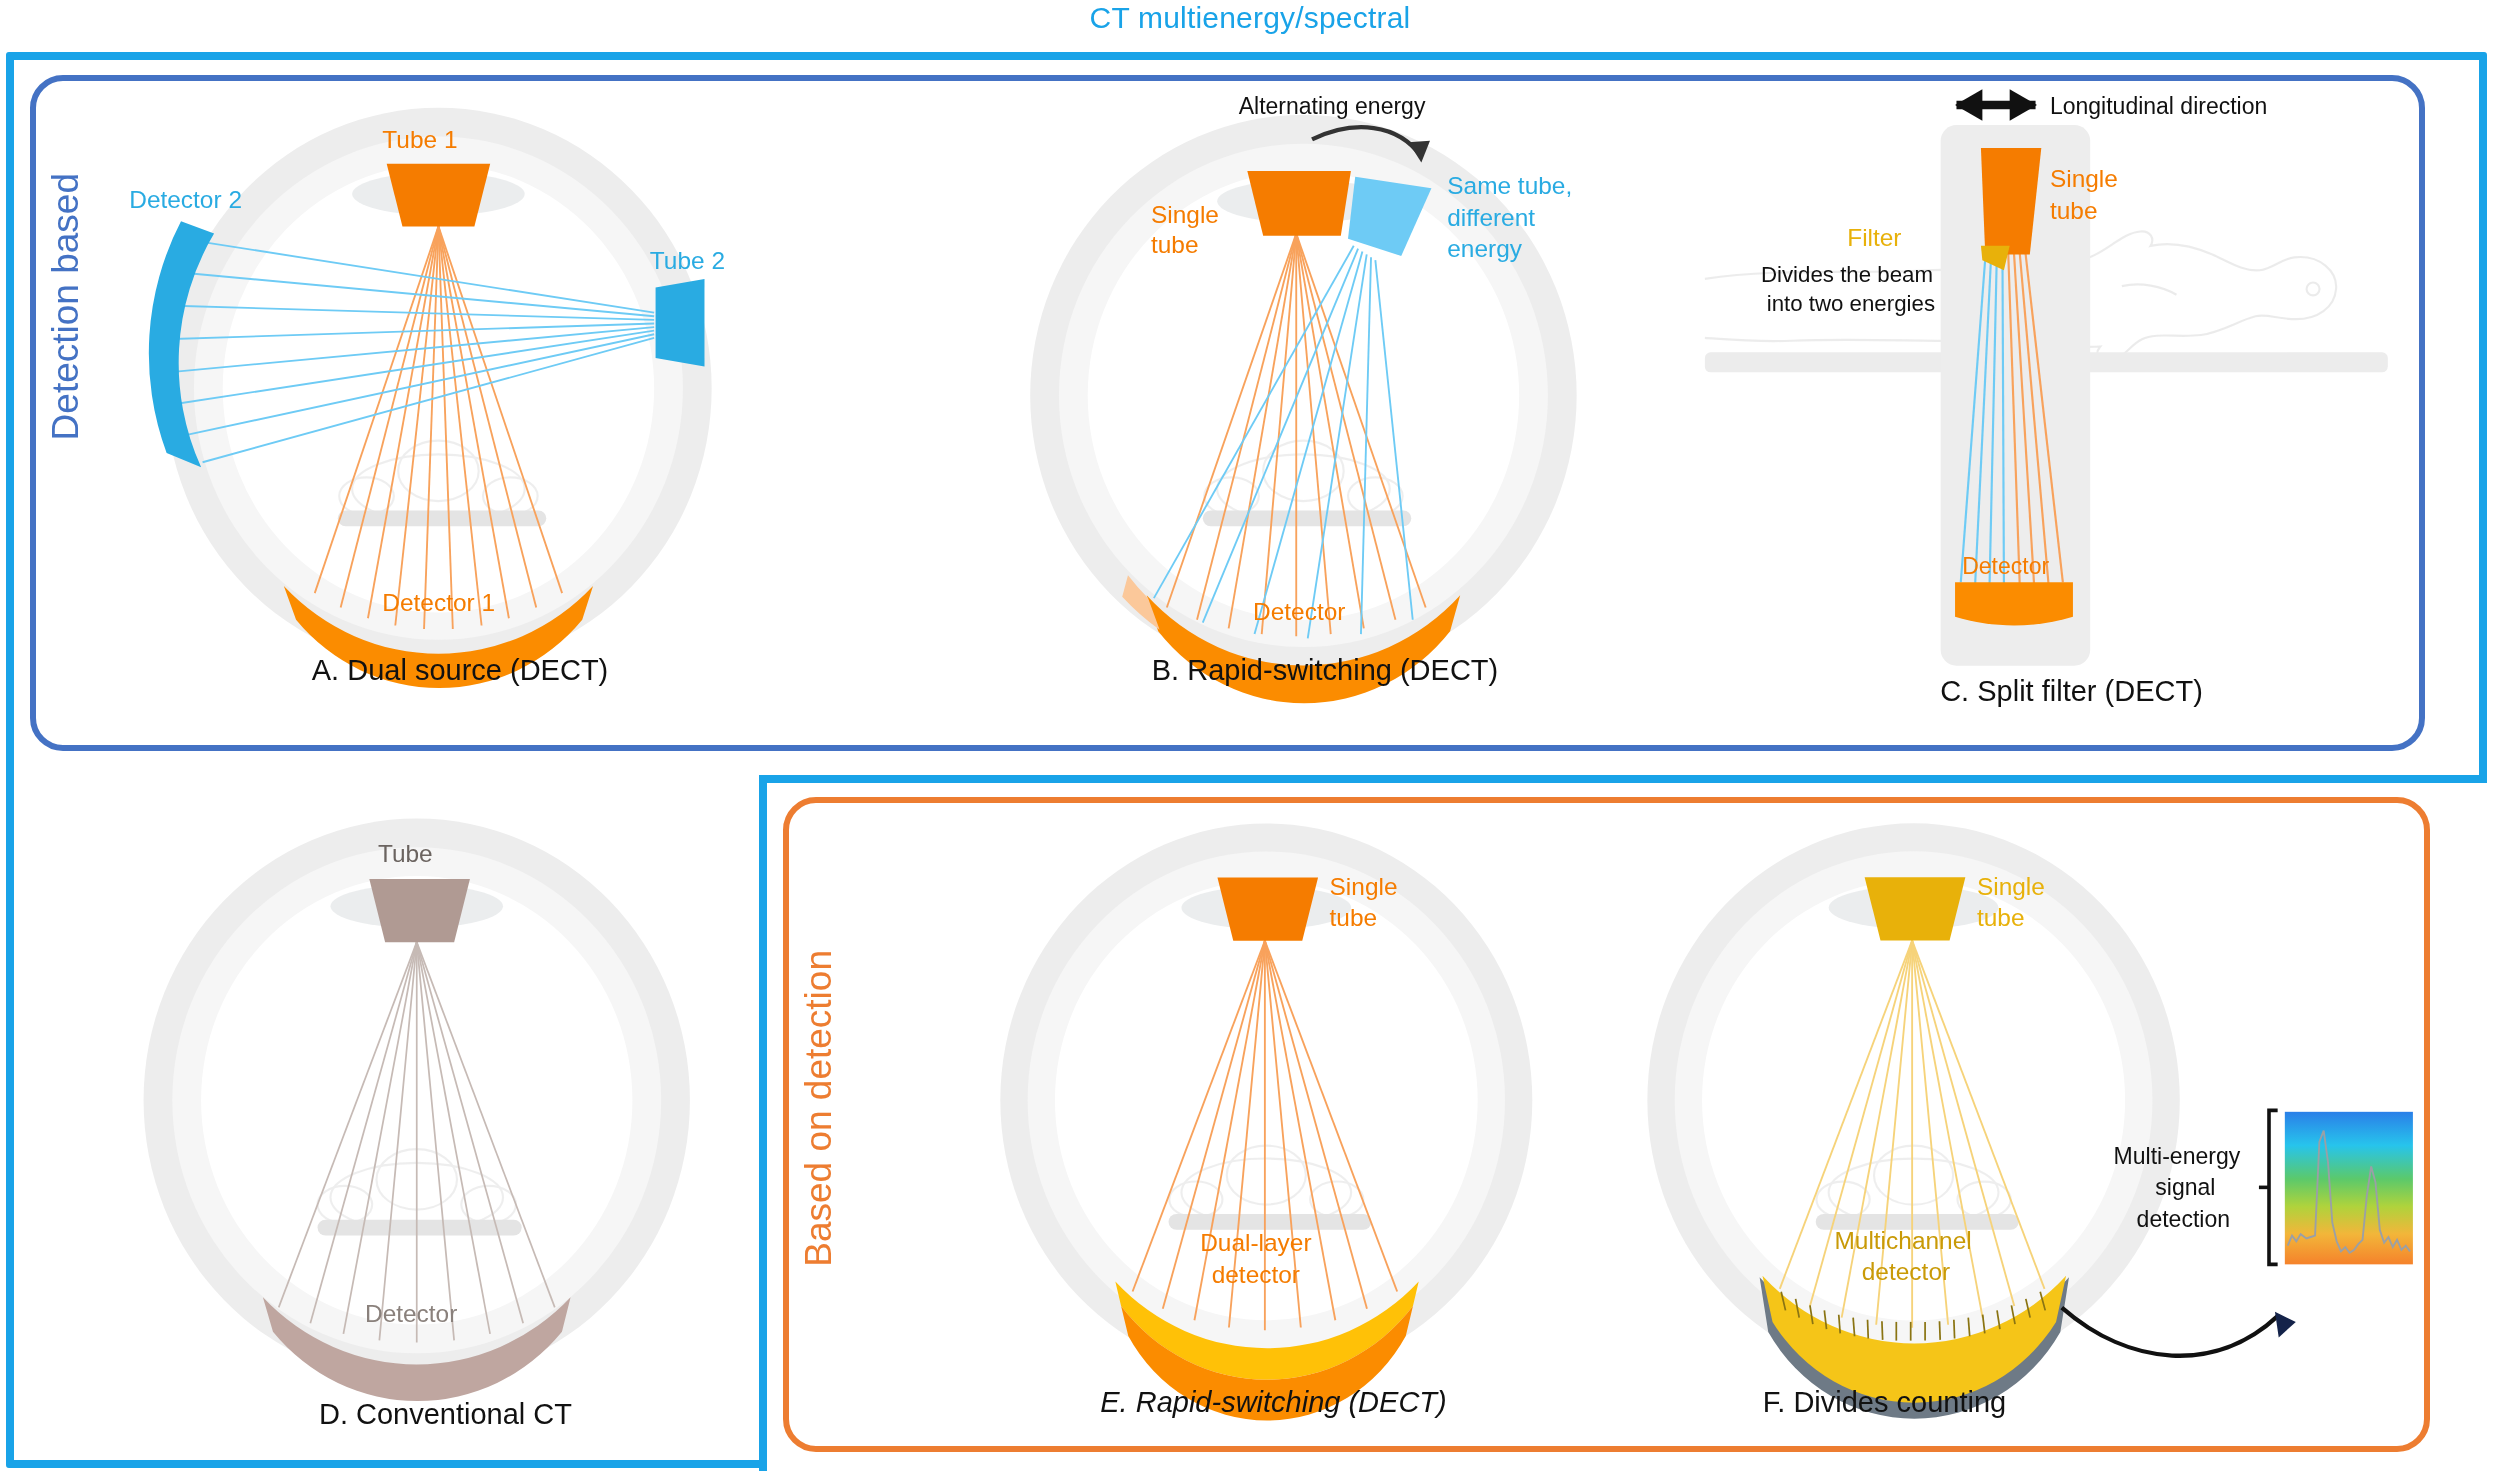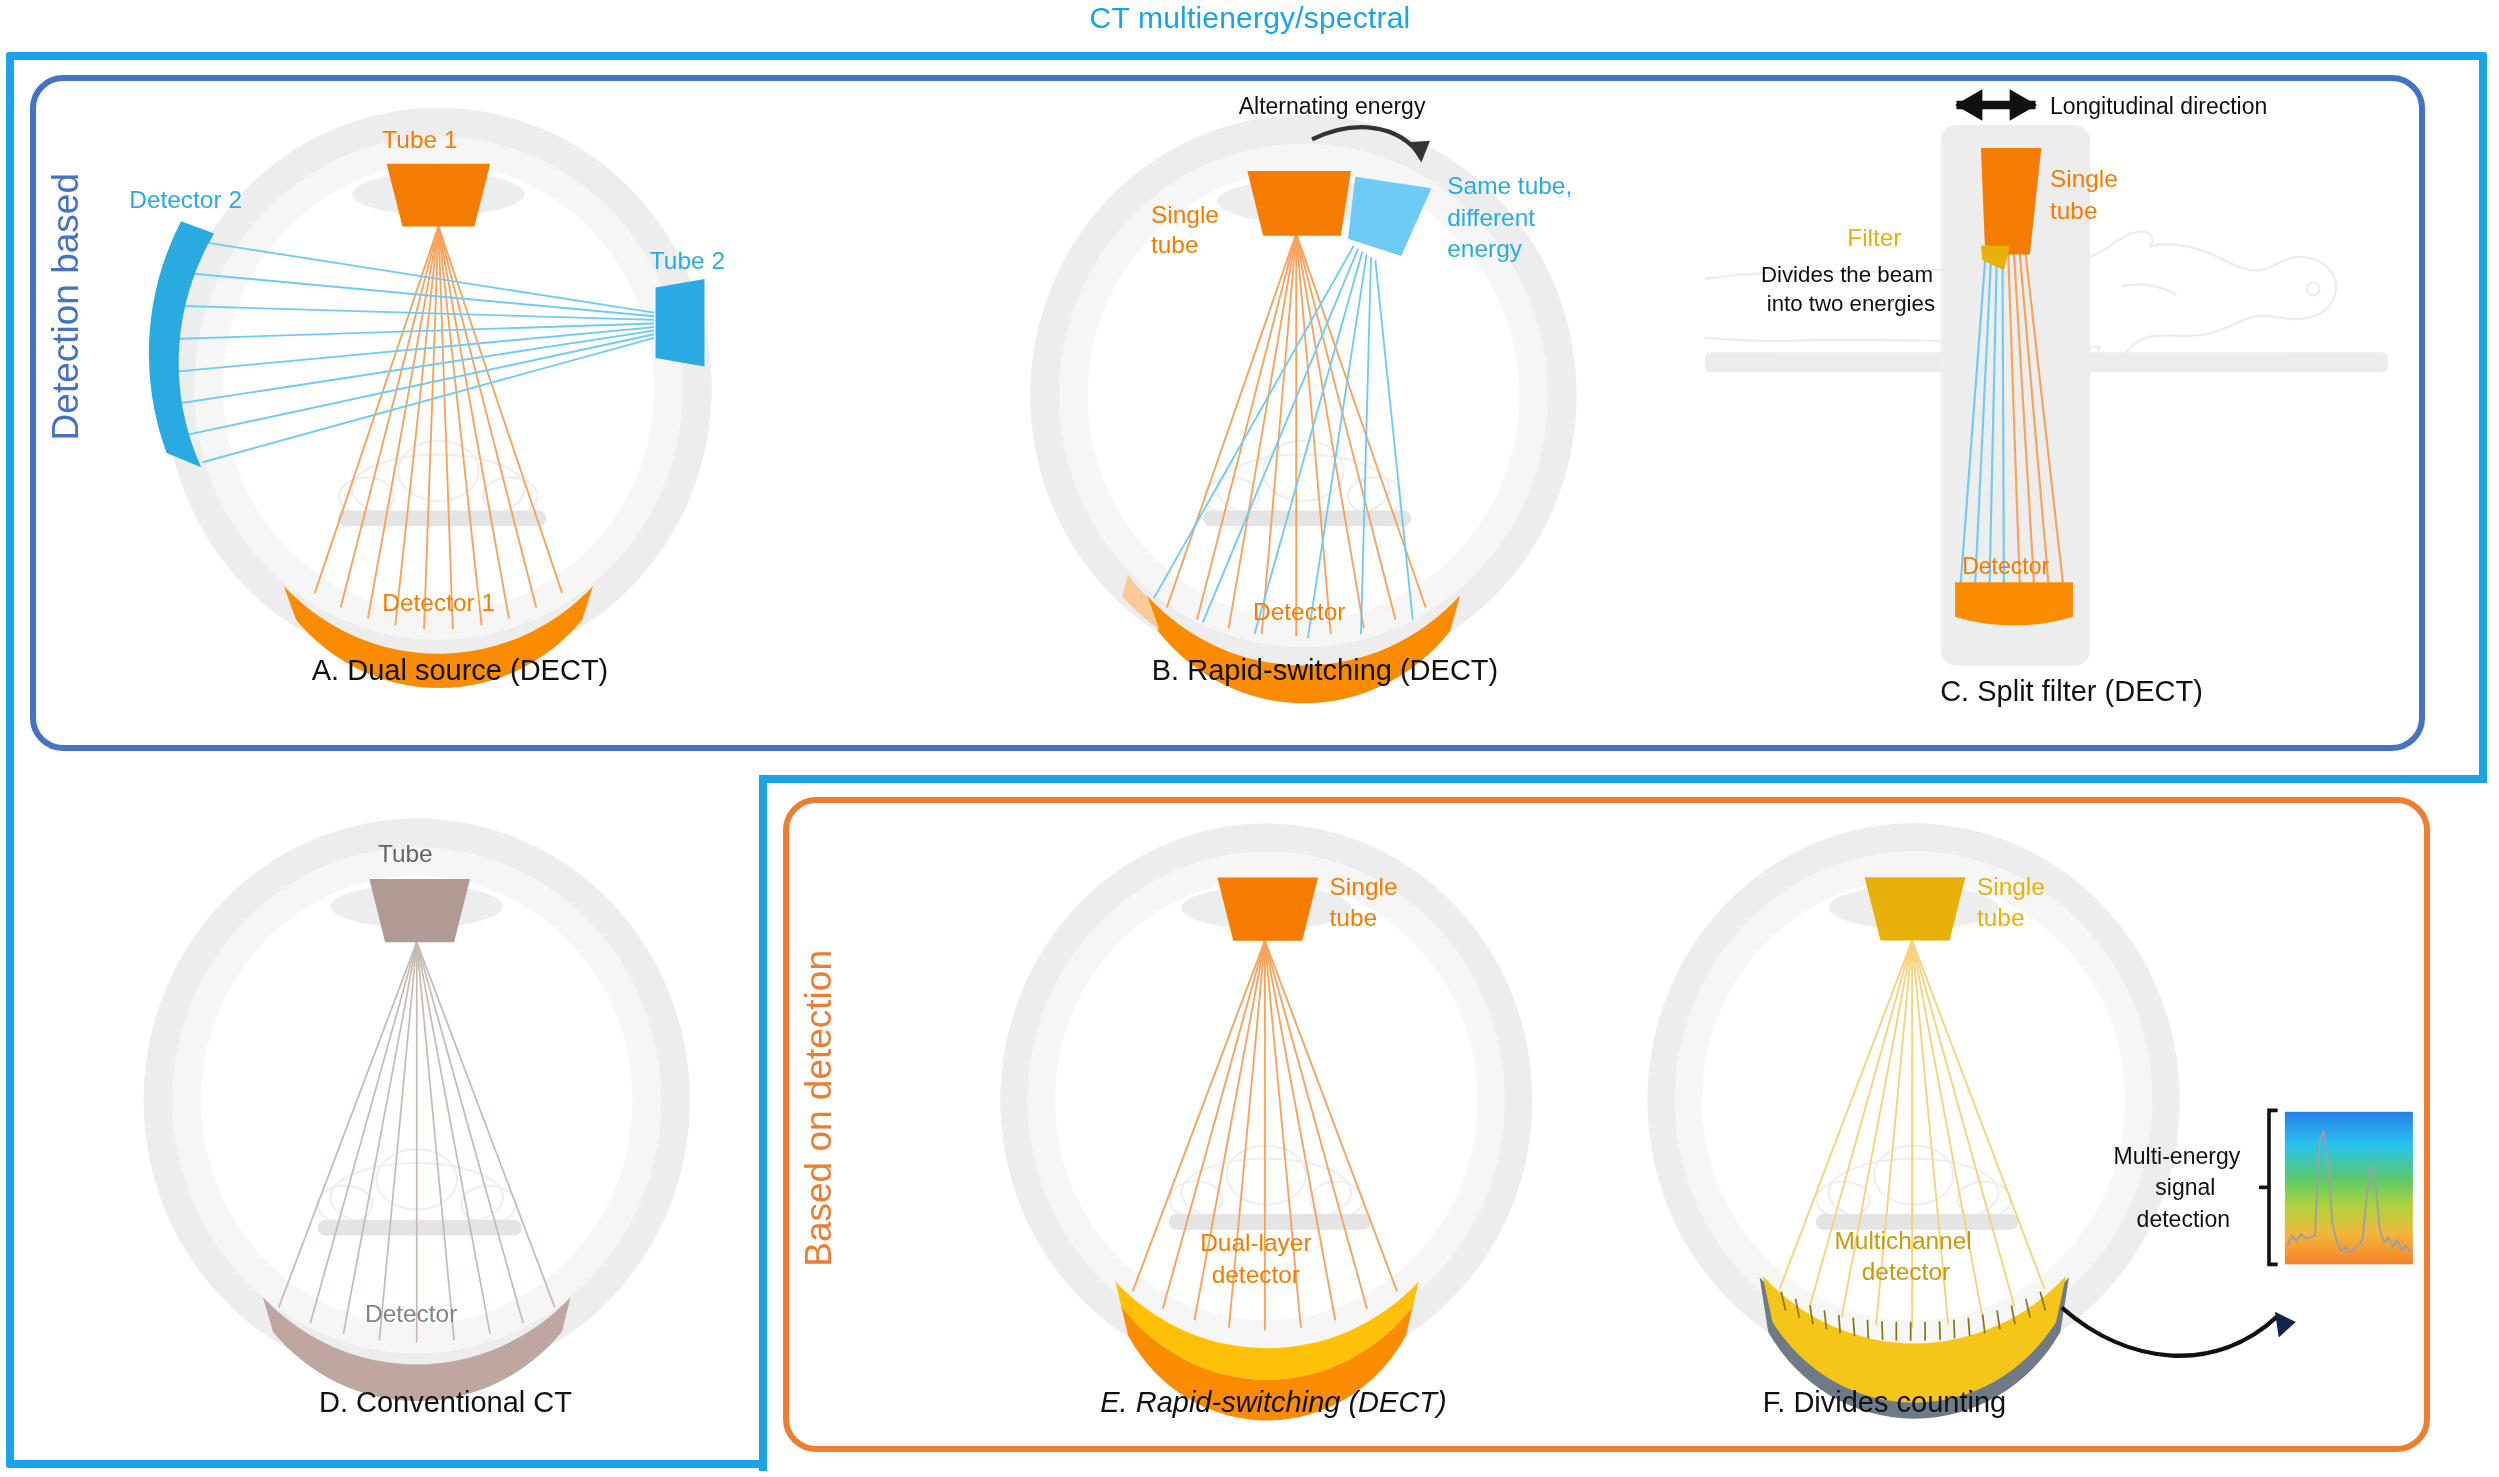--- a/index.html
+++ b/index.html
@@ -264,21 +264,21 @@
       <line x1="410" y1="200" x2="558" y2="730"></line>
       <line x1="410" y1="200" x2="602" y2="708"></line>
     </g>
 
     <path d="M344,112 L484,112 L462,200 L366,200 Z" fill="#B09A93"></path>
     <path d="M196,694 A300,312 0 0 0 624,694 L612,742 A264,274 0 0 1 210,742 Z" fill="#BFA6A0"></path>
 
     <text class="lbl" x="356" y="88" font-size="34" fill="#6B6460">Tube</text>
     <text class="lbl" x="338" y="728" font-size="34" fill="#8A817C">Detector</text>
   </svg>
-  <div class="caption" style="top:588px;">D. Conventional CT</div>
+  <div class="caption" style="top:600px;">D. Conventional CT</div>
 </div>
 
 <div class="panel" style="left:950px;top:798px;width:647px;height:619px;">
   <svg width="647" height="619" viewBox="0 0 900 860">
     <g>
       <ellipse cx="440" cy="420" rx="370" ry="385" fill="#EDEDED"></ellipse>
       <ellipse cx="440" cy="420" rx="332" ry="346" fill="#F6F6F6"></ellipse>
       <ellipse cx="440" cy="420" rx="294" ry="306" fill="#FFFFFF"></ellipse>
       <ellipse cx="440" cy="152" rx="118" ry="30" fill="#E6E8EA" opacity=".8"></ellipse>
     </g>

